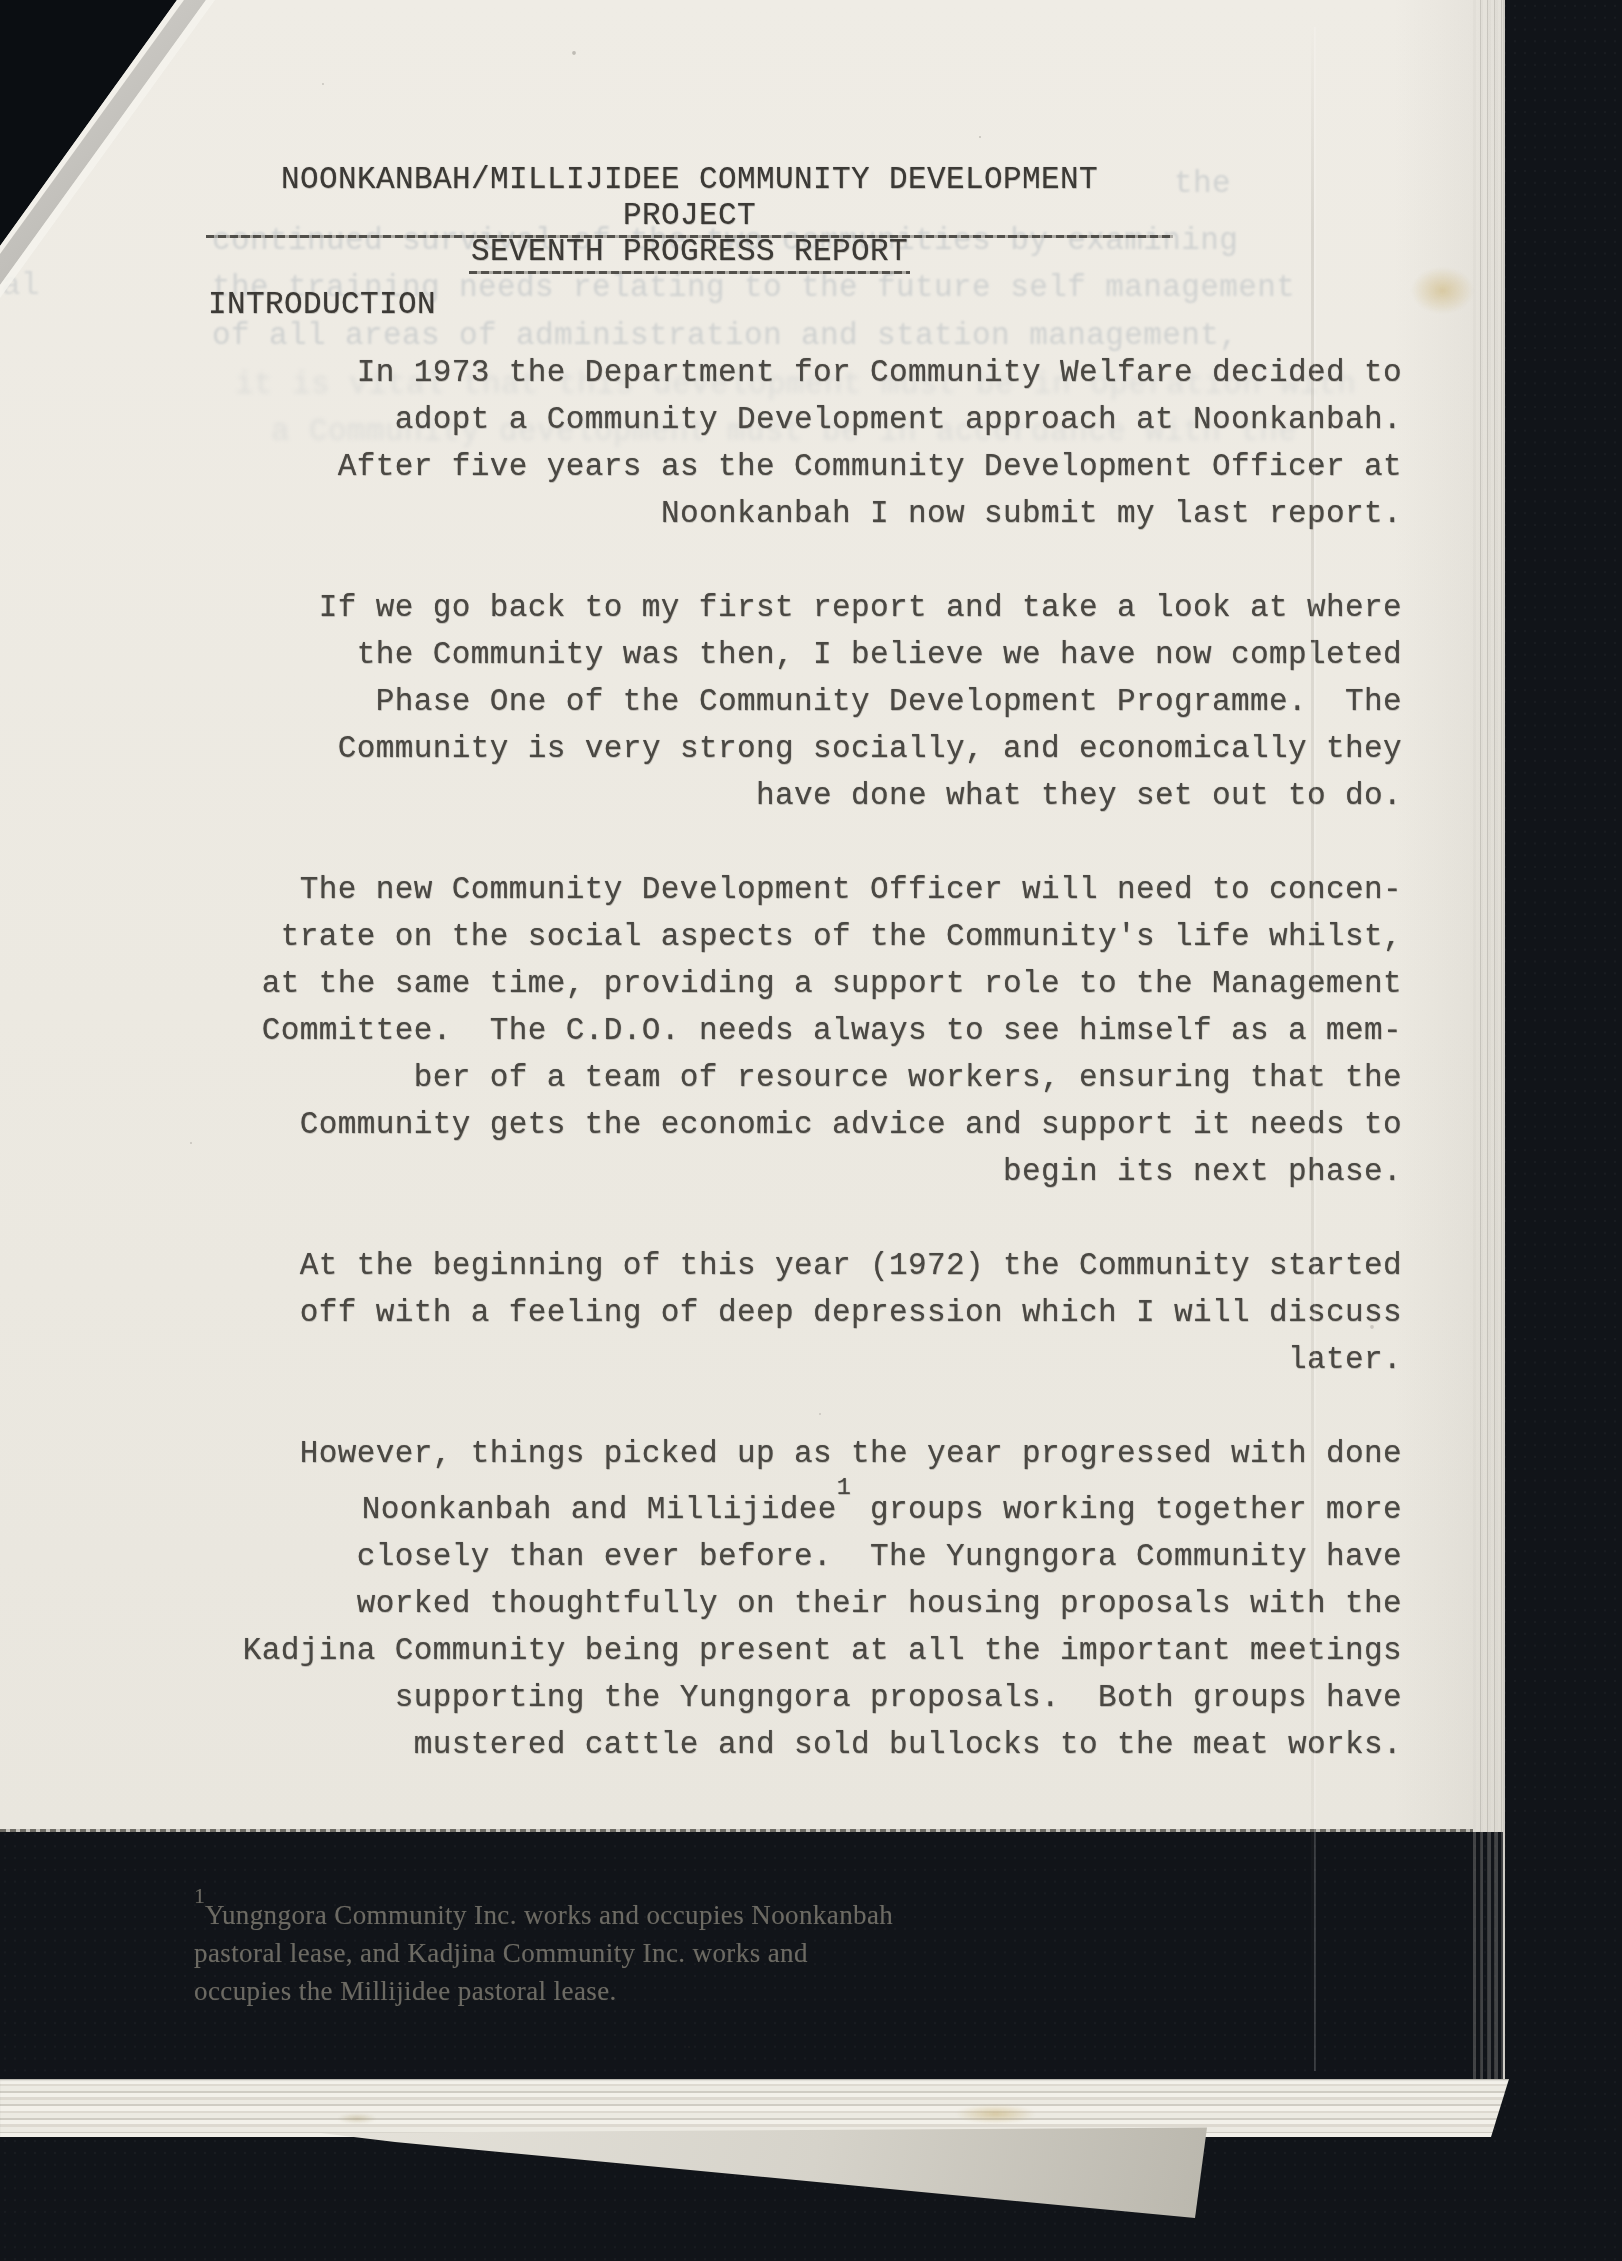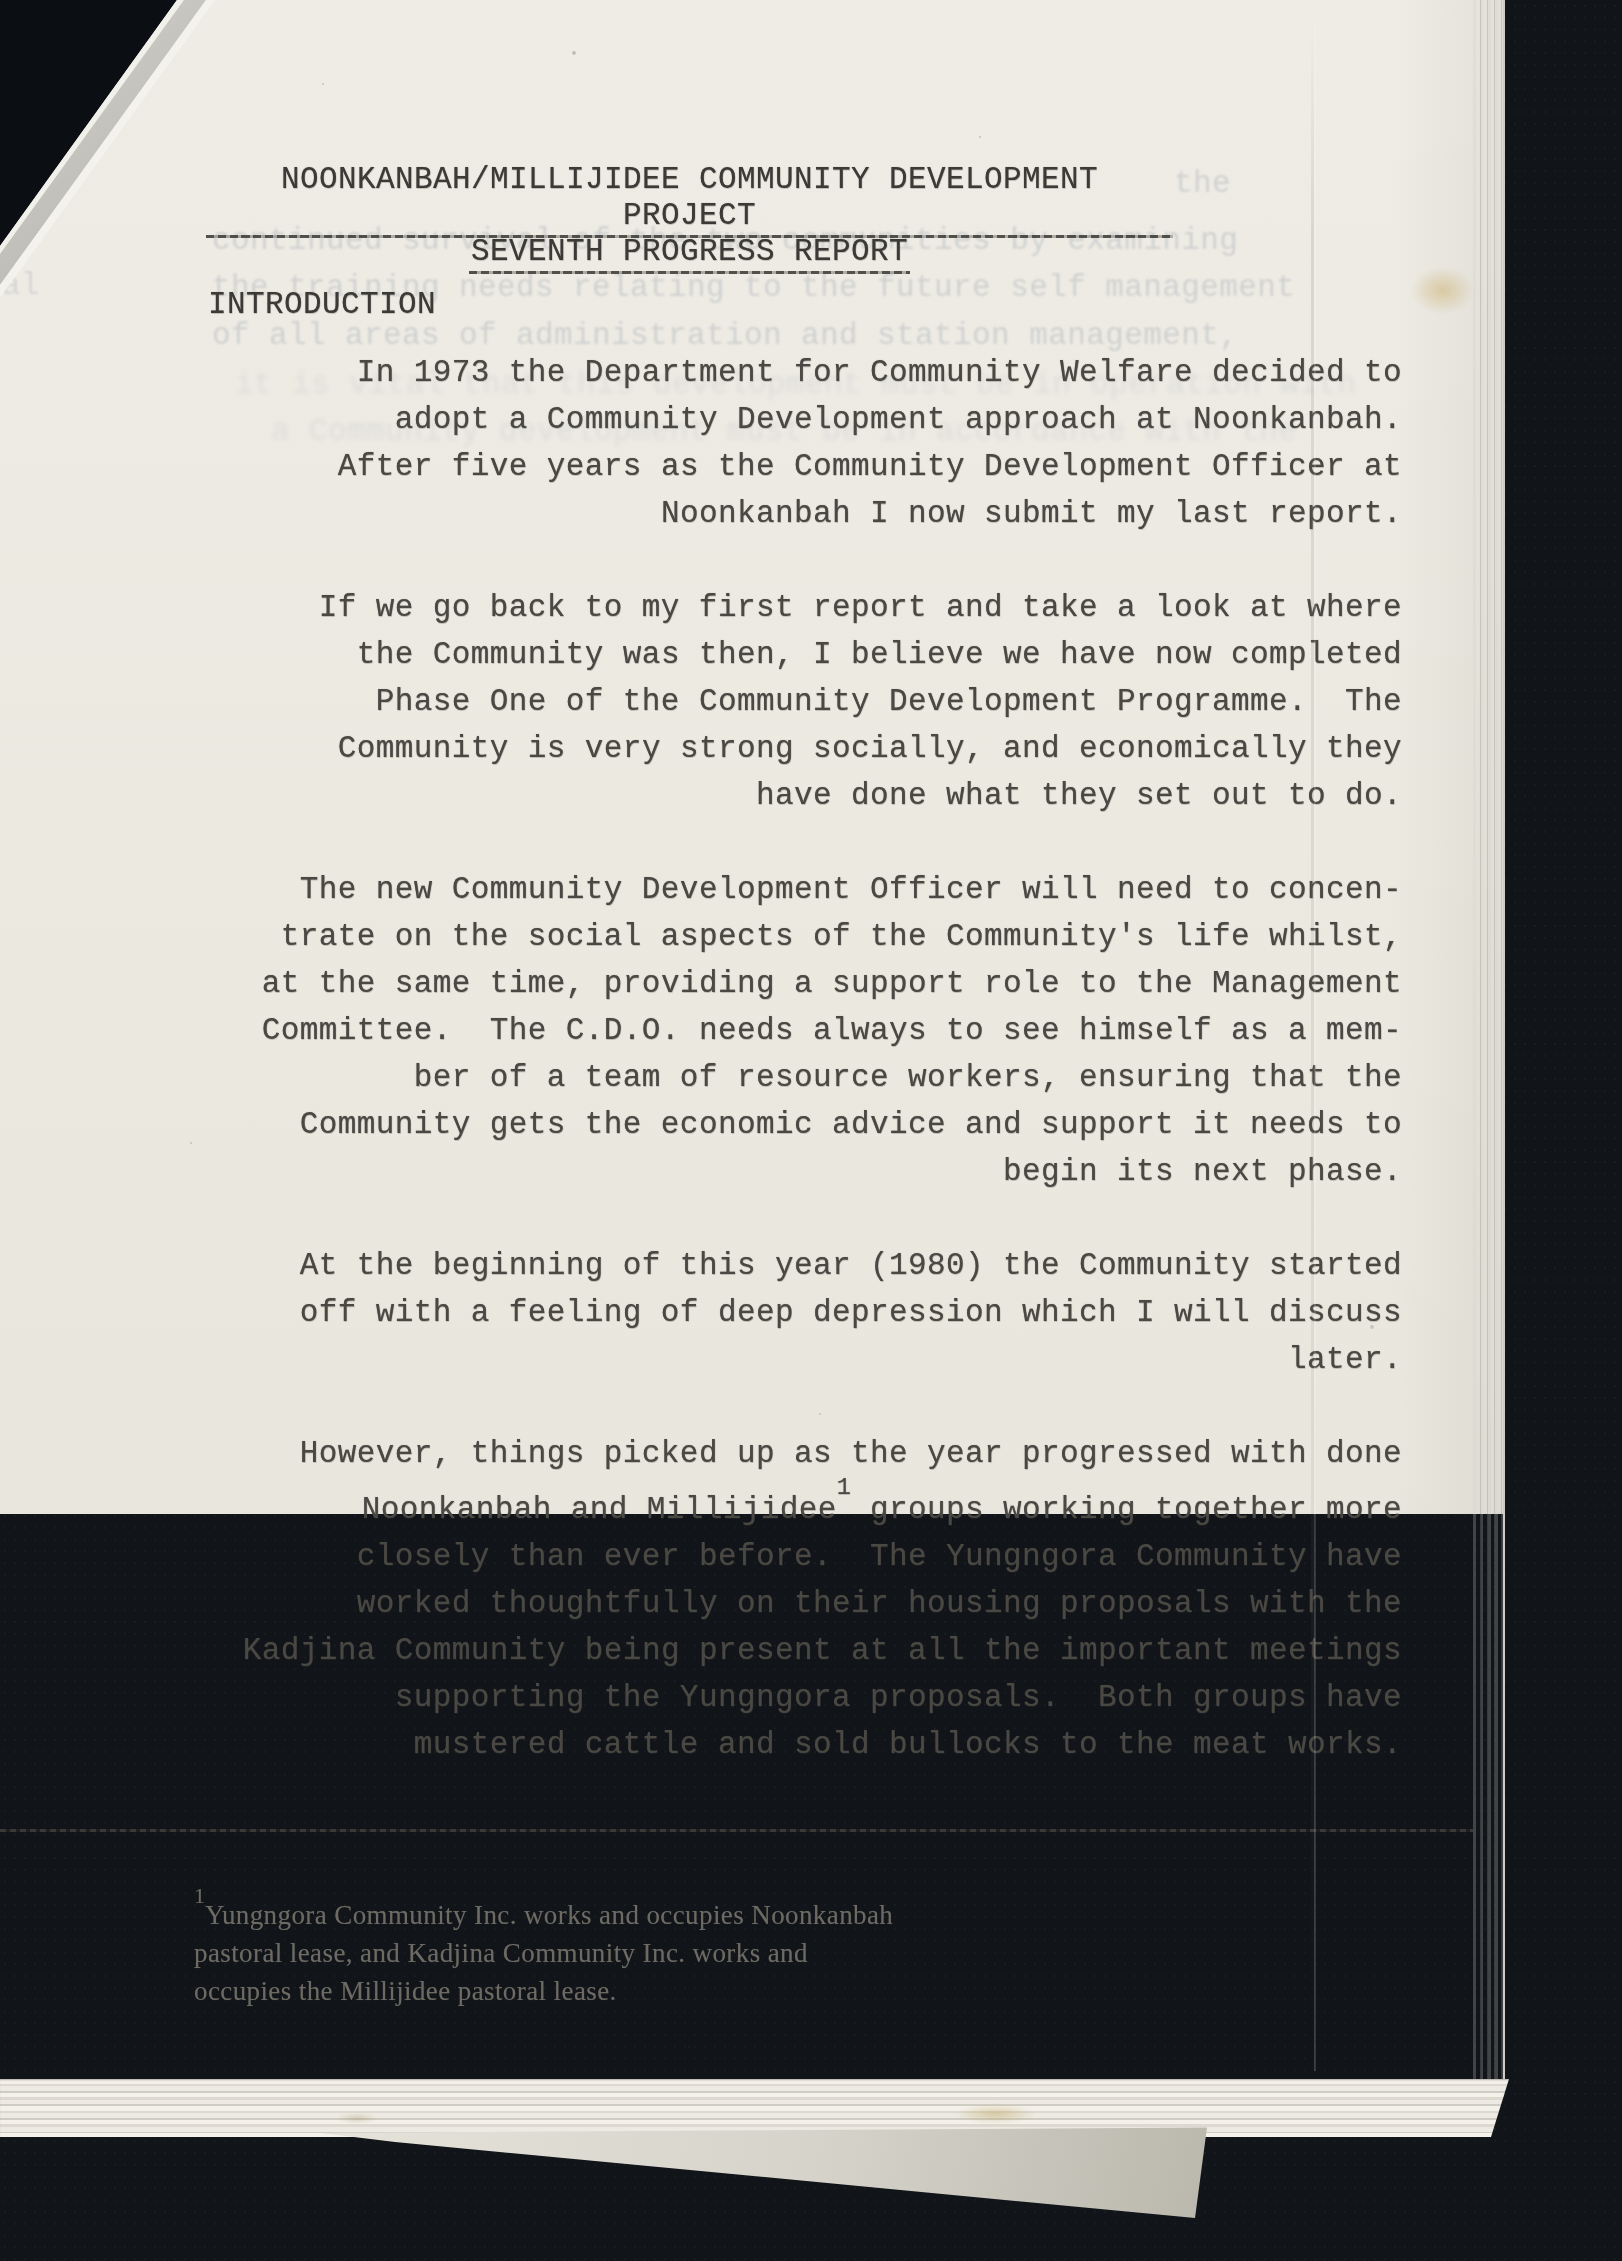--- a/index.html
+++ b/index.html
@@ -2,21 +2,21 @@
 <html style="--paper: #ece9e1; --ink: #4a4843; --ink-dark: #3c3a36; --ink-light: #6c6a63; --scan-background: #111419; --ghost: #b7bdc1;font-size:14.5px"><head>
 <meta charset="utf-8">
 <style>
   html,body{margin:0;padding:0;background:var(--scan-background,#111419);}
   .scene{position:relative;width:1623px;height:2262px;overflow:hidden;
          background-color:var(--scan-background,#111419);
          background-image:radial-gradient(rgba(255,255,255,.035) 0.9px, transparent 1.3px);
          background-size:10px 11.8px;
          font-family:"Liberation Mono","DejaVu Sans Mono",monospace;}
   
-  .page{position:absolute;left:0;top:0;width:1503px;height:1514px;
+  .page{position:absolute;left:0;top:0;width:1503px;height:1832px;
         background:linear-gradient(180deg,#efece5 0%,var(--paper,#ece9e1) 55%,#e9e6de 100%);}
   .edge-shade{position:absolute;right:0;top:0;width:109px;height:100%;
         background:linear-gradient(90deg,rgba(120,117,110,0),rgba(120,117,110,.10));}
   .right-stack{position:absolute;left:1469px;top:0;width:34px;height:2081px;
         background:repeating-linear-gradient(90deg,rgba(140,137,130,0) 0 3.6px,rgba(140,137,130,.32) 3.6px 4.5px,rgba(210,207,200,.25) 4.5px 7.2px);
         border-right:2.7px solid #cfccc5;}
   
   .tw{color:var(--ink,#4a4843);font-size:31px;letter-spacing:0.4px;
       text-shadow:0 0 0.9px rgba(72,70,64,.55),0.5px 0.7px 0 rgba(72,70,64,.22);text-align:right;}
   .title-wrap{position:absolute;left:208px;top:162px;width:963px;text-align:center;line-height:36px;}
@@ -109,21 +109,21 @@
 Phase One of the Community Development Programme.  The
 Community is very strong socially, and economically they
 have done what they set out to do.</p>
       <p>The new Community Development Officer will need to concen-
 trate on the social aspects of the Community's life whilst,
 at the same time, providing a support role to the Management
 Committee.  The C.D.O. needs always to see himself as a mem-
 ber of a team of resource workers, ensuring that the
 Community gets the economic advice and support it needs to
 begin its next phase.</p>
-      <p>At the beginning of this year (1980) the Community started
+      <p>At the beginning of this year (1972) the Community started
 off with a feeling of deep depression which I will discuss
 later.</p>
       <p><span>However, things picked up as the year progressed with done
 Noonkanbah and Millijidee</span><sup class="ref">1</sup><span> groups working together more
 closely than ever before.  The Yungngora Community have
 worked thoughtfully on their housing proposals with the
 Kadjina Community being present at all the important meetings
 supporting the Yungngora proposals.  Both groups have
 mustered cattle and sold bullocks to the meat works.</span></p>
     </div>

